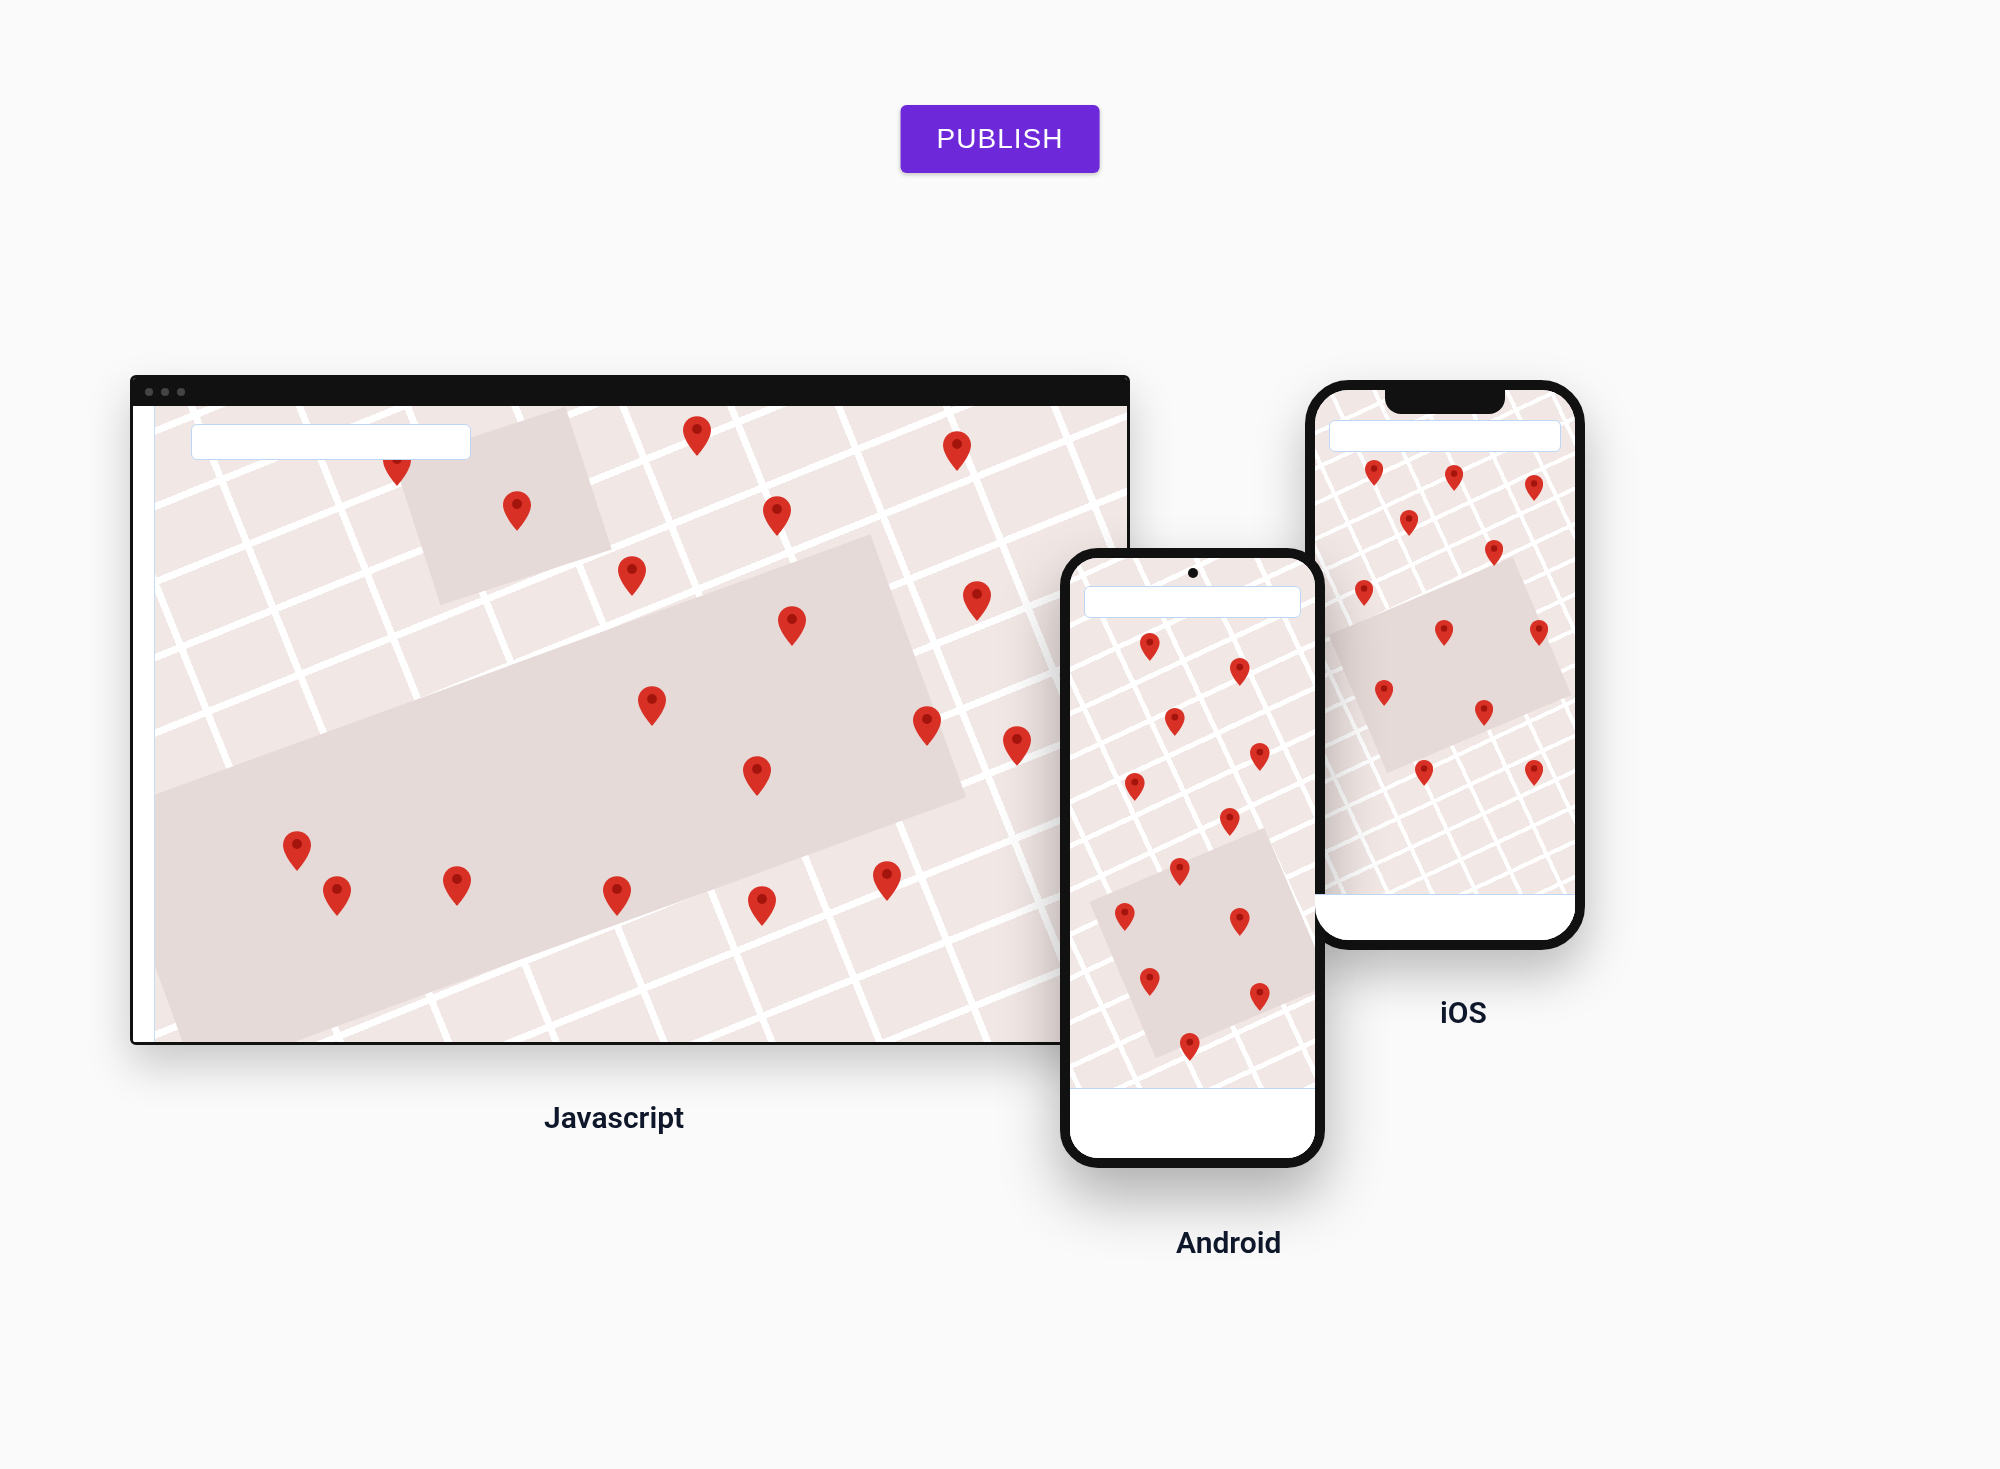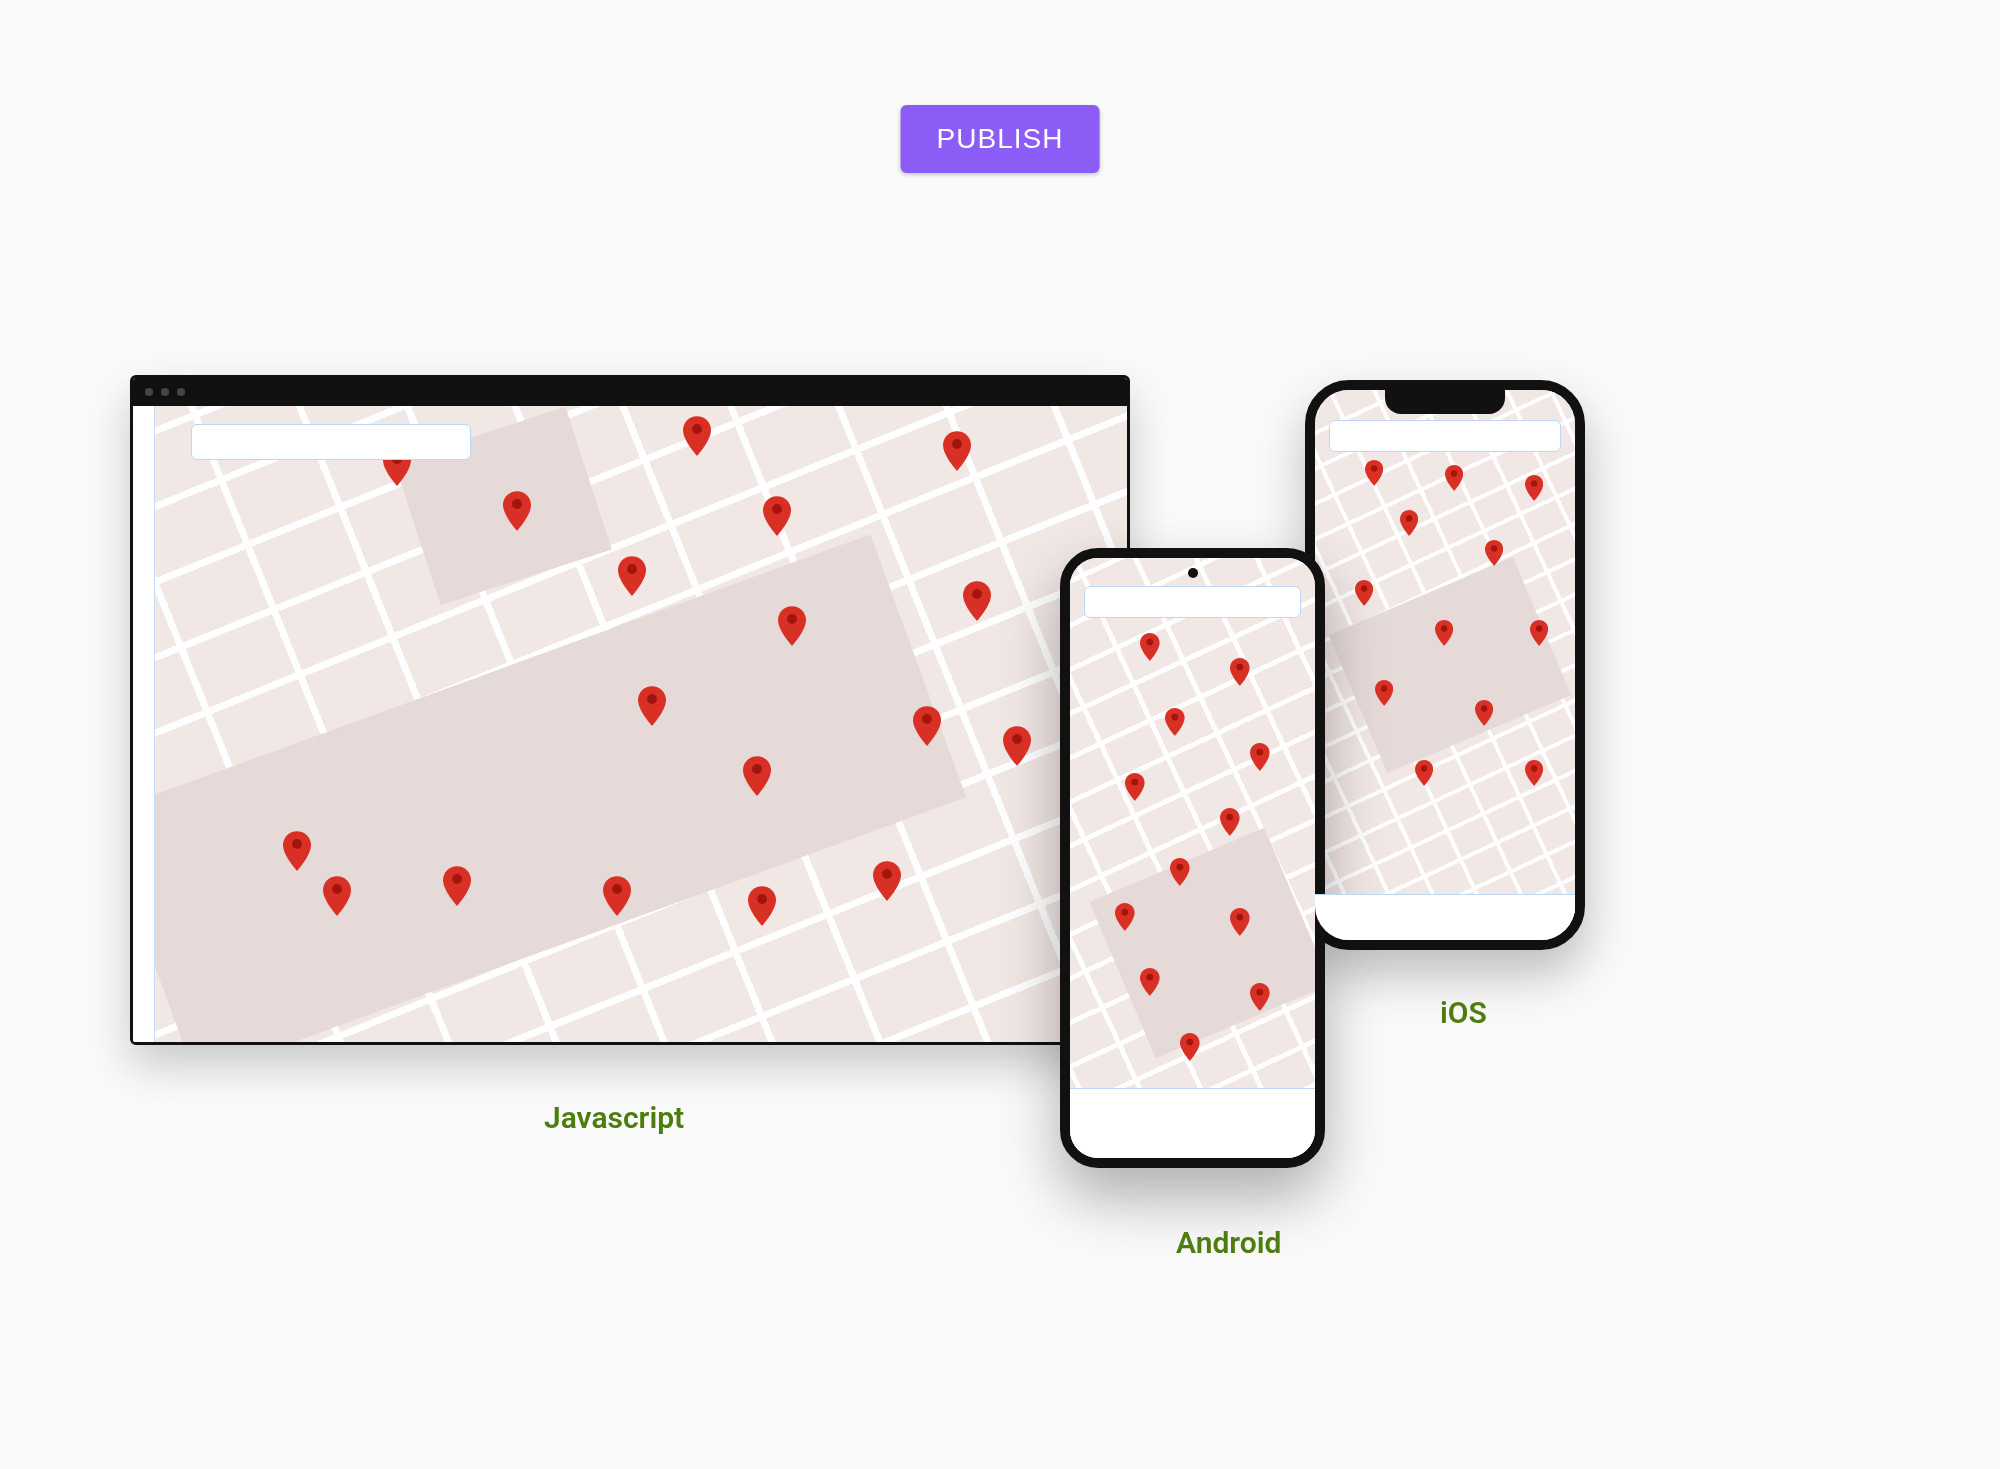--- a/index.html
+++ b/index.html
@@ -11,37 +11,37 @@
     font-family: "Roboto", "Helvetica Neue", Arial, sans-serif;
     position: relative;
     overflow: hidden;
   }
 
   .publish-btn {
     position: absolute;
     top: 105px;
     left: 50%;
     transform: translateX(-50%);
-    background: #8b5cf6;
+    background: #6d28d9;
     color: #fff;
     font-size: 28px;
     font-weight: 500;
     letter-spacing: 1px;
     padding: 18px 36px;
     border-radius: 6px;
     border: none;
     box-shadow: 0 2px 4px rgba(0,0,0,0.2);
     cursor: pointer;
   }
 
   .caption {
     position: absolute;
     font-size: 30px;
     font-weight: 600;
-    color: #4d7c0f;
+    color: #0f172a;
   }
   .caption-js { top: 1100px; left: 544px; }
   .caption-android { top: 1225px; left: 1176px; }
   .caption-ios { top: 995px; left: 1440px; }
 
   
   .browser {
     position: absolute;
     top: 375px;
     left: 130px;

